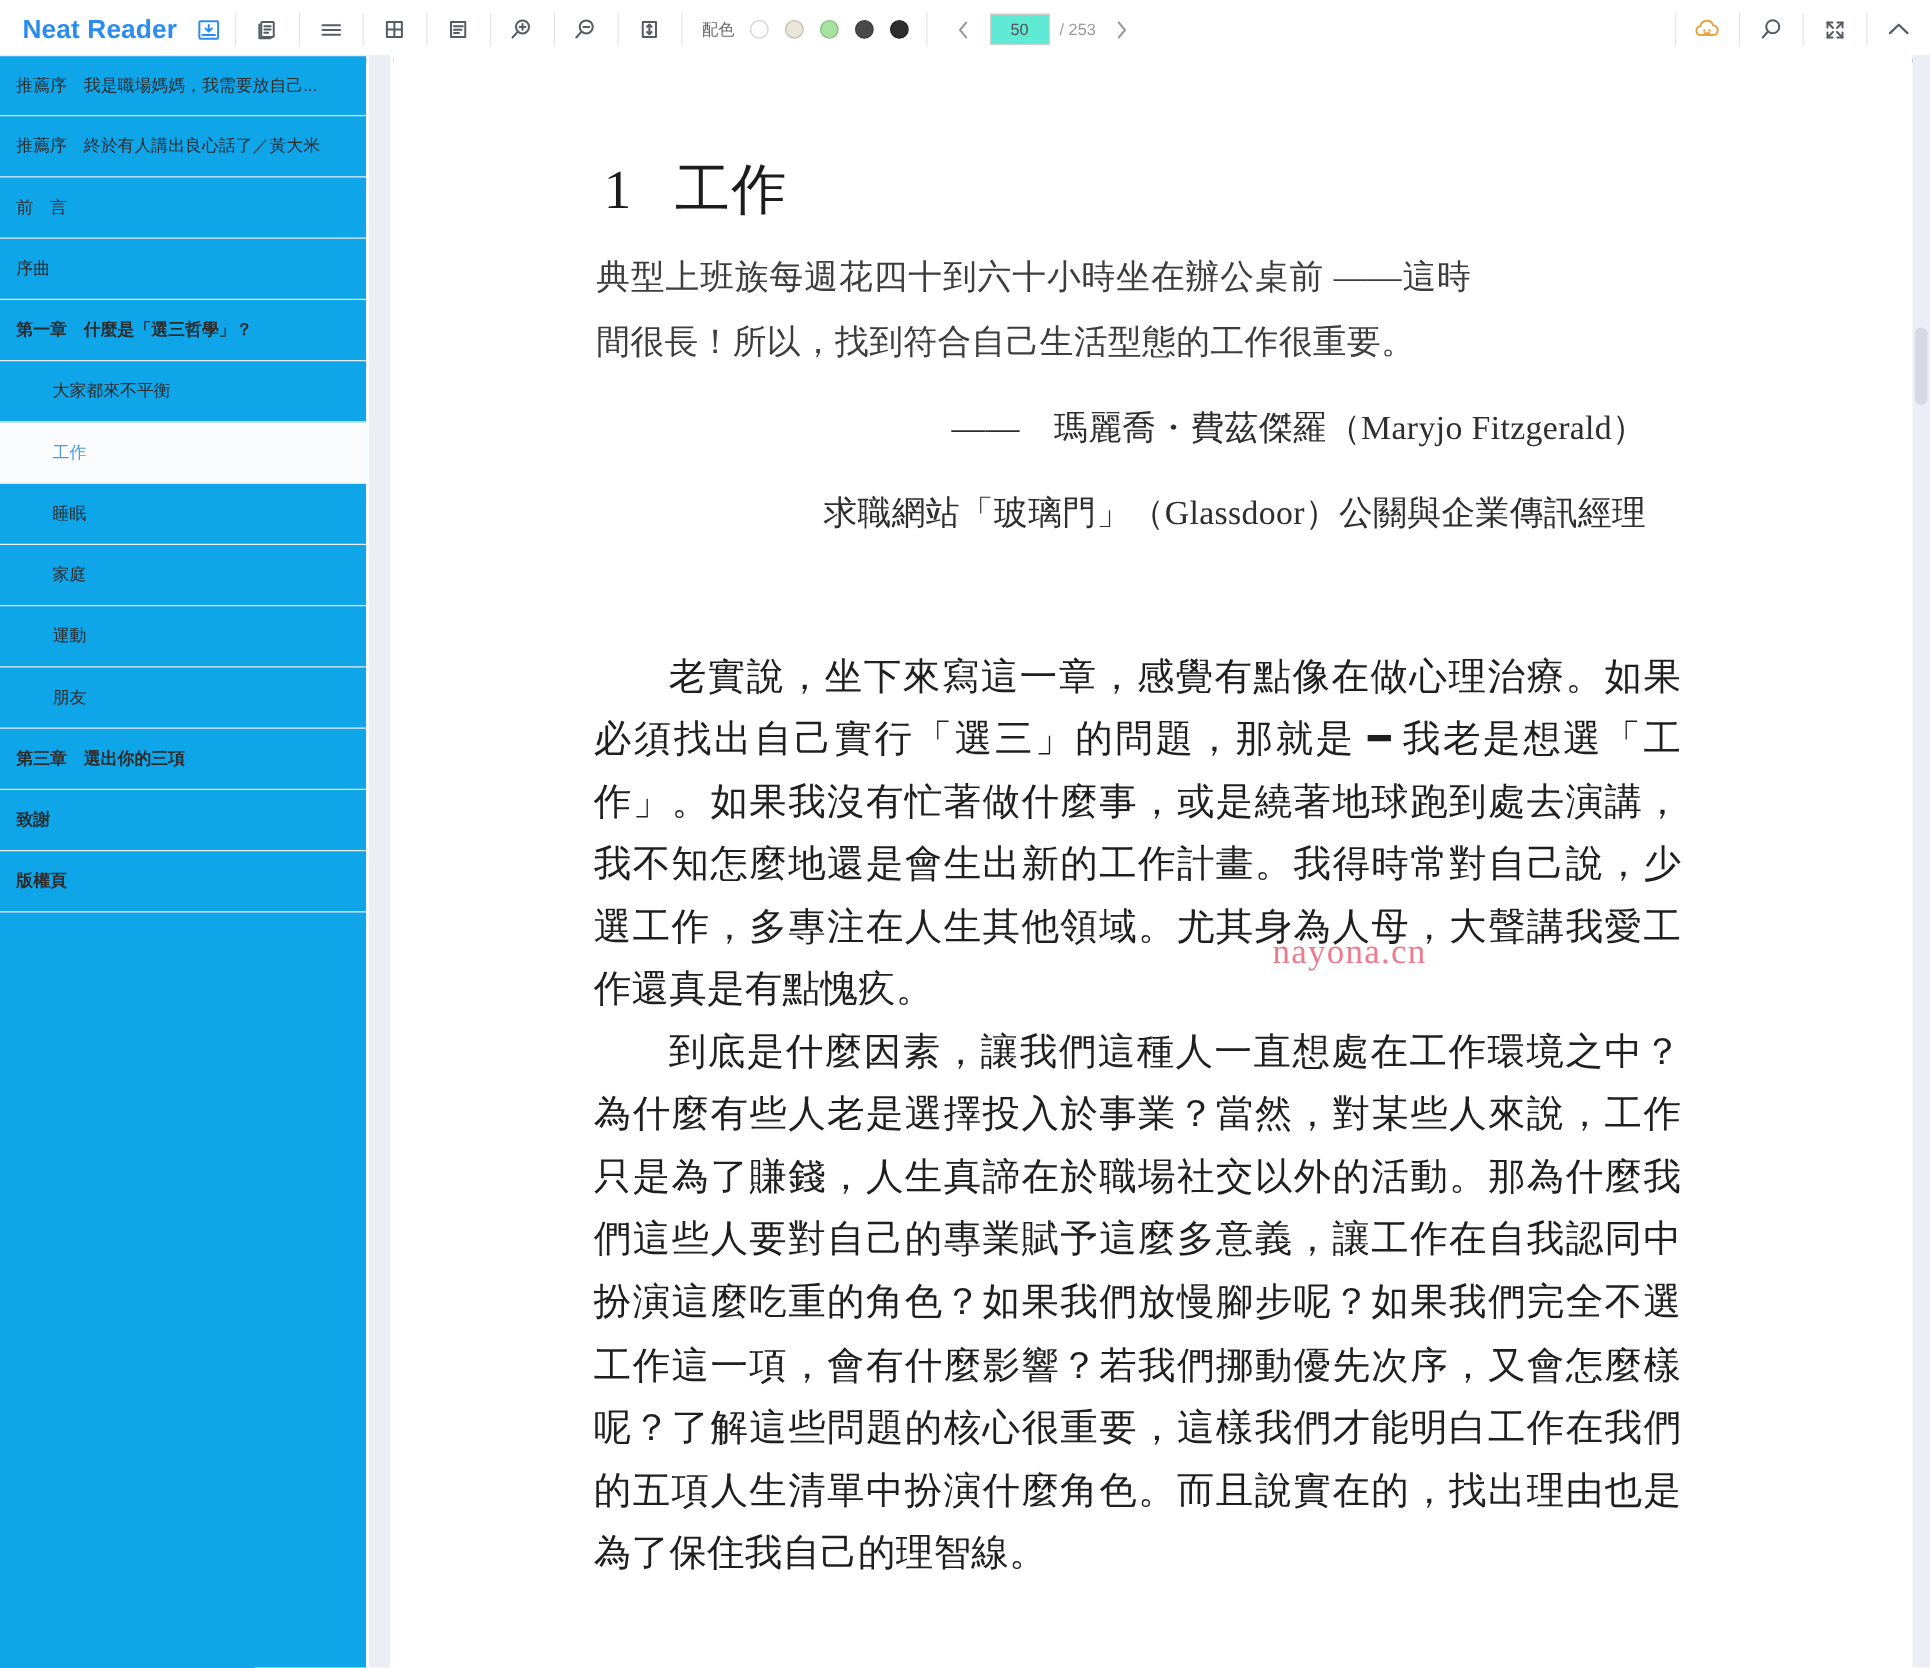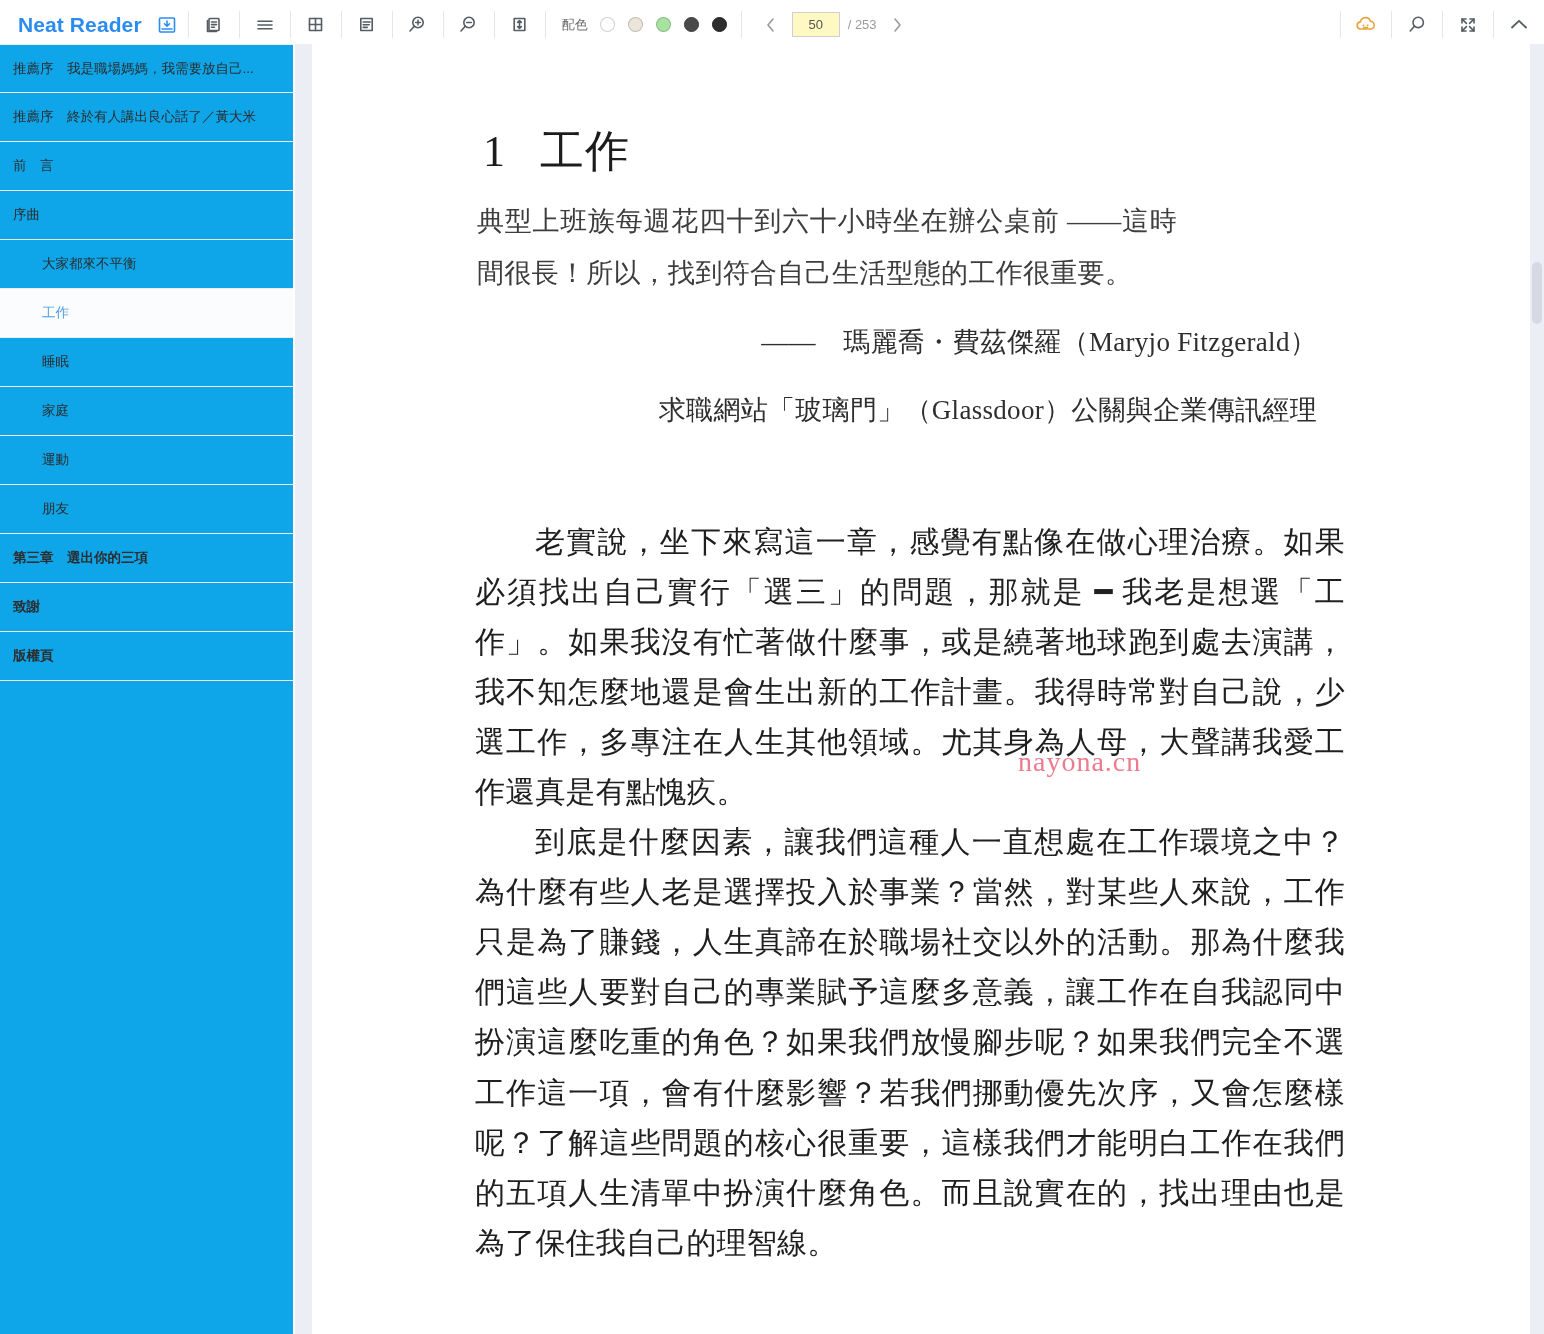--- a/index.html
+++ b/index.html
@@ -12,21 +12,21 @@
     font-family: "Liberation Sans", "DejaVu Sans", sans-serif;
   }
 
   
   .toolbar {
     position: absolute;
     top: 0; left: 0;
     width: 1544px;
     height: 50px;
     background: #ffffff;
-    border-bottom: 1px solid #1d4ed8;
+    border-bottom: 3px solid #1d4ed8;
     display: flex;
     align-items: center;
   }
 
   .brand {
     display: flex;
     align-items: center;
     padding-left: 18px;
     padding-right: 10px;
     height: 44px;
@@ -101,21 +101,21 @@
     display: flex;
     align-items: center;
     justify-content: center;
     cursor: pointer;
     color: #9a9a9a;
   }
   .pg-input {
     width: 48px;
     height: 25px;
     border: 1px solid #cfcfcf;
-    background: #fef9c3;
+    background: #5eead4;
     text-align: center;
     font-size: 13px;
     color: #555;
     font-family: "Liberation Sans", sans-serif;
     outline: none;
     margin: 0 6px;
     line-height: 23px;
   }
   .pg-total {
     font-size: 13px;
@@ -427,20 +427,23 @@
   </div>
   <div class="toc-item">
     <span class="toc-label">推薦序　終於有人講出良心話了／黃大米</span>
   </div>
   <div class="toc-item">
     <span class="toc-label">前　言</span>
   </div>
   <div class="toc-item">
     <span class="toc-label">序曲</span>
   </div>
+  <div class="toc-item bold">
+    <span class="toc-label">第一章　什麼是「選三哲學」？</span>
+  </div>
   <div class="toc-item lvl2">
     <span class="toc-label">大家都來不平衡</span>
   </div>
   <div class="toc-item lvl2 active">
     <span class="toc-label">工作</span>
   </div>
   <div class="toc-item lvl2">
     <span class="toc-label">睡眠</span>
   </div>
   <div class="toc-item lvl2">

